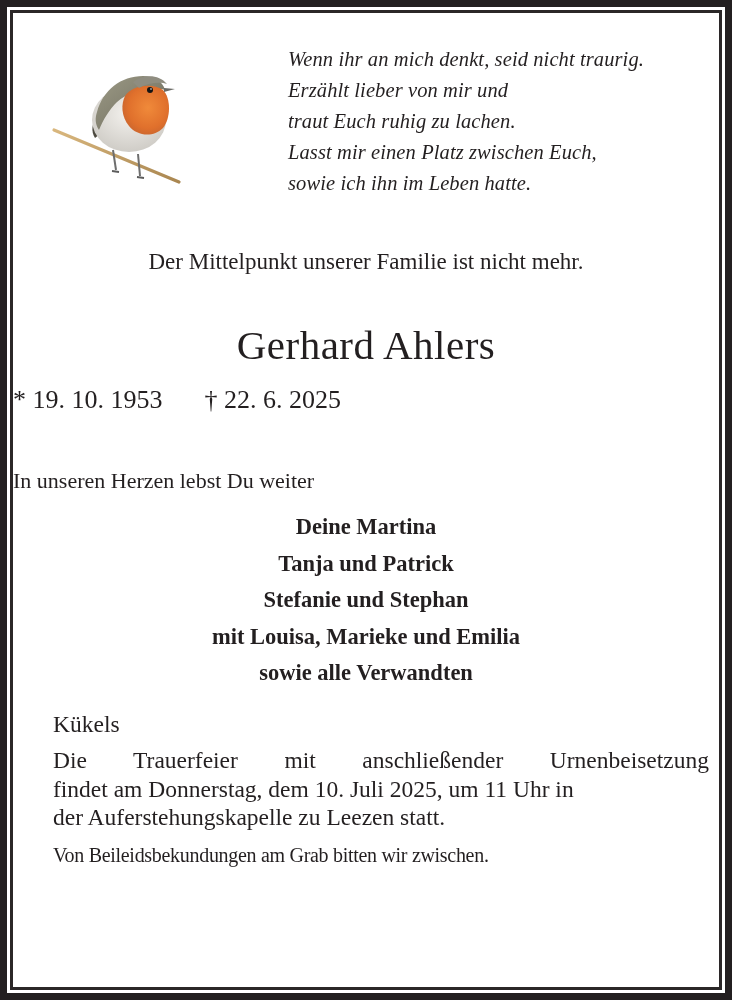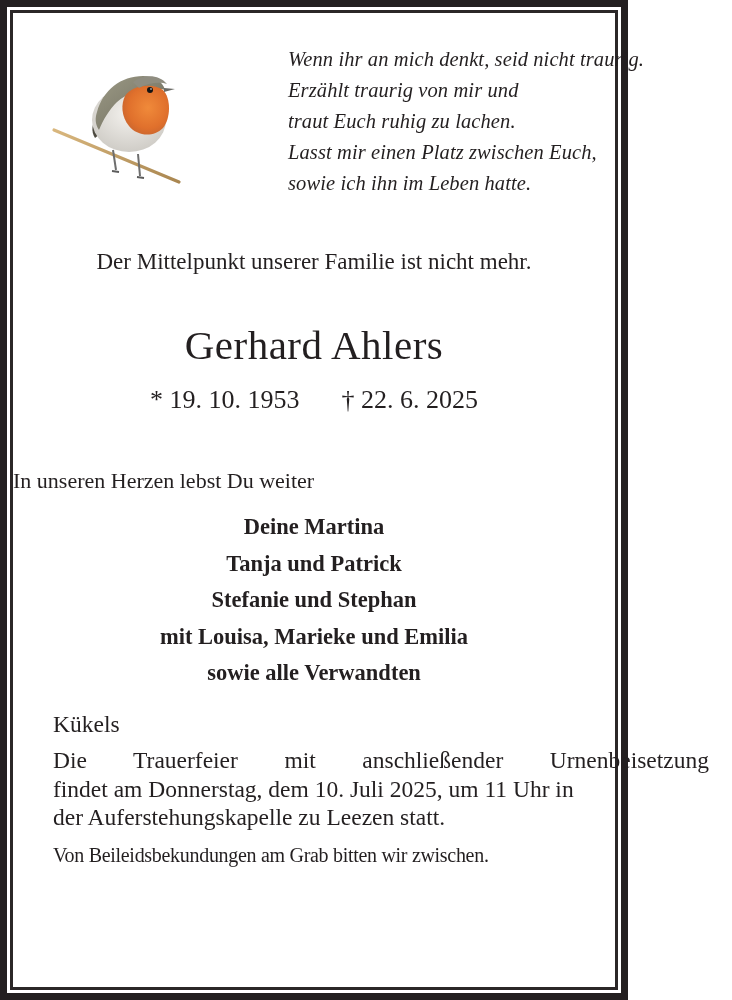--- a/index.html
+++ b/index.html
@@ -1,19 +1,19 @@
 <!DOCTYPE html>
 <html><head>
 <meta charset="utf-8">
 <style>
   html, body { margin: 0; padding: 0; background: #ffffff; }
   body { width: 732px; height: 1000px; overflow: hidden; }
   .page {
     position: relative;
-    width: 628px; height: 1000px;
+    width: 732px; height: 1000px;
     box-sizing: border-box;
     background: #231f20;
     padding: 7px;
   }
   .gap {
     width: 100%; height: 100%;
     box-sizing: border-box;
     background: #ffffff;
     padding: 3px;
   }
@@ -51,21 +51,21 @@
     position: absolute;
     left: 0; right: 0; top: 300px;
     text-align: center;
     font-size: 41px;
     line-height: 64px;
     letter-spacing: 0.5px;
   }
   .dates {
     position: absolute;
     left: 0; right: 0; top: 371px;
-    text-align: center;
+    text-align: left;
     font-size: 26px;
     line-height: 32px;
   }
   .dates span { display: inline-block; }
   .dates .sep { width: 42px; }
   .motto {
     position: absolute;
     left: 0; right: 0; top: 454px;
     font-size: 22px;
     line-height: 28px;
@@ -152,21 +152,21 @@
         <path d="M82 14 C 92 6, 108 6, 116 16 C 110 14, 98 14, 88 20 Z" fill="#8f8d80"></path>
 
         <circle cx="99" cy="22" r="3" fill="#141414"></circle>
         <circle cx="100" cy="21" r="0.8" fill="#ffffff"></circle>
 
         <path d="M113 20 L124 21 L113 24 Z" fill="#6b6b66"></path>
       </svg>
 
       <div class="poem">
         <div>Wenn ihr an mich denkt, seid nicht traurig.</div>
-        <div>Erzählt traurig von mir und</div>
+        <div>Erzählt lieber von mir und</div>
         <div>traut Euch ruhig zu lachen.</div>
         <div>Lasst mir einen Platz zwischen Euch,</div>
         <div>sowie ich ihn im Leben hatte.</div>
       </div>
 
       <div class="lead">Der Mittelpunkt unserer Familie ist nicht mehr.</div>
 
       <div class="name">Gerhard Ahlers</div>
 
       <div class="dates">

